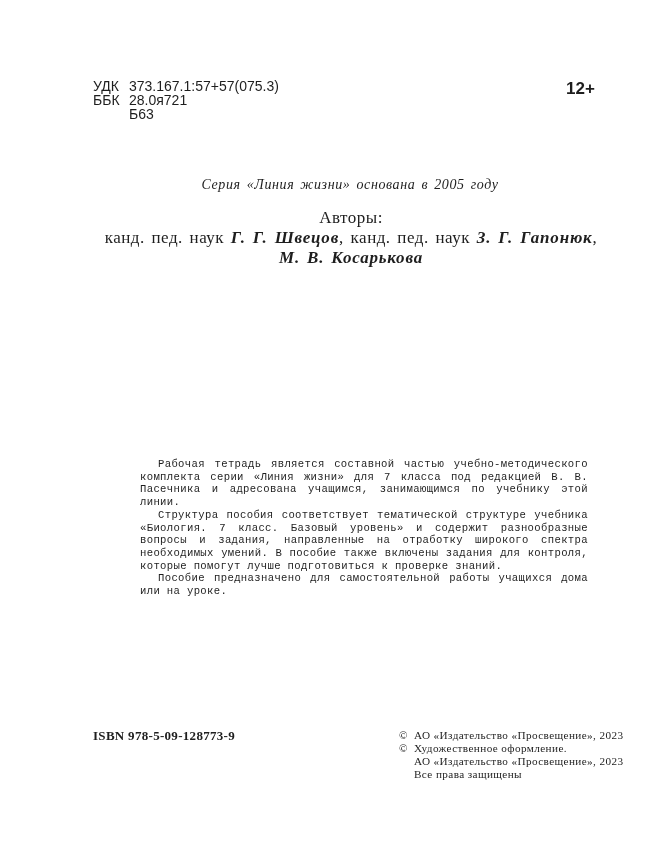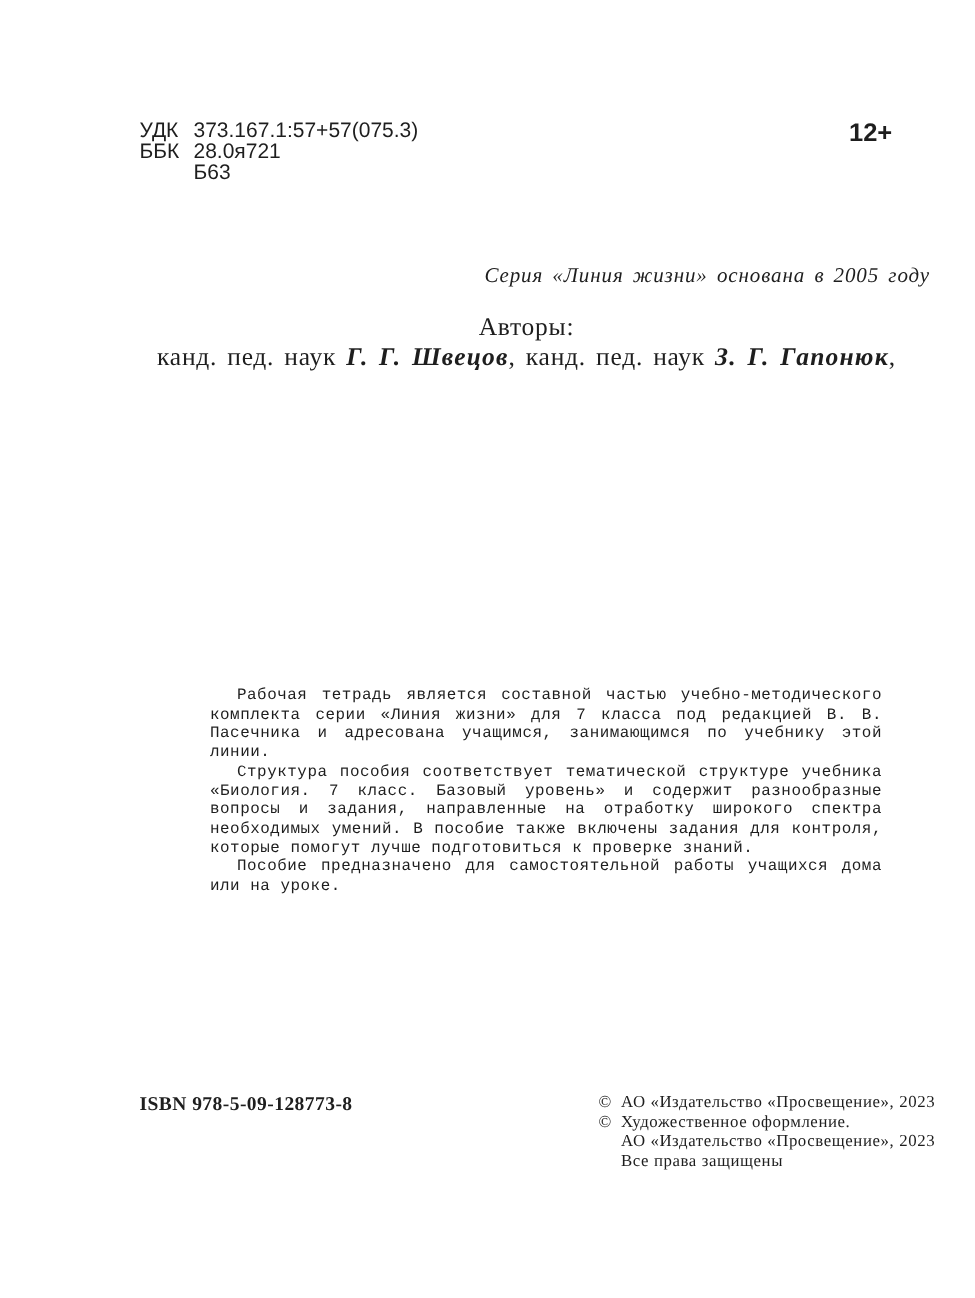--- a/index.html
+++ b/index.html
@@ -34,21 +34,21 @@
       top: 79px;
       font-family: "Liberation Sans", "DejaVu Sans", sans-serif;
       font-weight: bold;
       font-size: 17px;
     }
 
     .series {
       left: 80px;
       width: 540px;
       top: 177px;
-      text-align: right;
+      text-align: center;
       font-family: "Liberation Serif", "DejaVu Serif", serif;
       font-style: italic;
       font-size: 14px;
       letter-spacing: 0.6px;
       word-spacing: 2px;
     }
 
     .authors {
       left: 80px;
       width: 542px;
@@ -116,29 +116,32 @@
 
 <div class="abs age">12+</div>
 
 <div class="abs series">Серия «Линия жизни» основана в 2005 году</div>
 
 <div class="abs authors">
   <div>Авторы:</div>
   <div>
     <span>канд. пед. наук </span><span class="name">Г. Г. Швецов</span><span>, канд. пед. наук </span><span class="name">З. Г. Гапонюк</span><span>,</span>
   </div>
+  <div>
+    <span class="name">М. В. Косарькова</span>
+  </div>
 </div>
 
 <div class="abs annotation">
   <p>Рабочая тетрадь является составной частью учебно-методического комплекта серии «Линия жизни» для 7 класса под редакцией В. В. Пасечника и адресована учащимся, занимающимся по учебнику этой линии.</p>
   <p>Структура пособия соответствует тематической структуре учебника «Биология. 7 класс. Базовый уровень» и содержит разнообразные вопросы и задания, направленные на отработку широкого спектра необходимых умений. В пособие также включены задания для контроля, которые помогут лучше подготовиться к проверке знаний.</p>
   <p>Пособие предназначено для самостоятельной работы учащихся дома или на уроке.</p>
 </div>
 
-<div class="abs isbn">ISBN 978-5-09-128773-8</div>
+<div class="abs isbn">ISBN 978-5-09-128773-9</div>
 
 <div class="abs copyright">
   <div class="row">
     <span class="sym">©</span><span>АО «Издательство «Просвещение», 2023</span>
   </div>
   <div class="row">
     <span class="sym">©</span><span>Художественное оформление.</span>
   </div>
   <div class="row">
     <span class="sym"></span><span>АО «Издательство «Просвещение», 2023</span>

